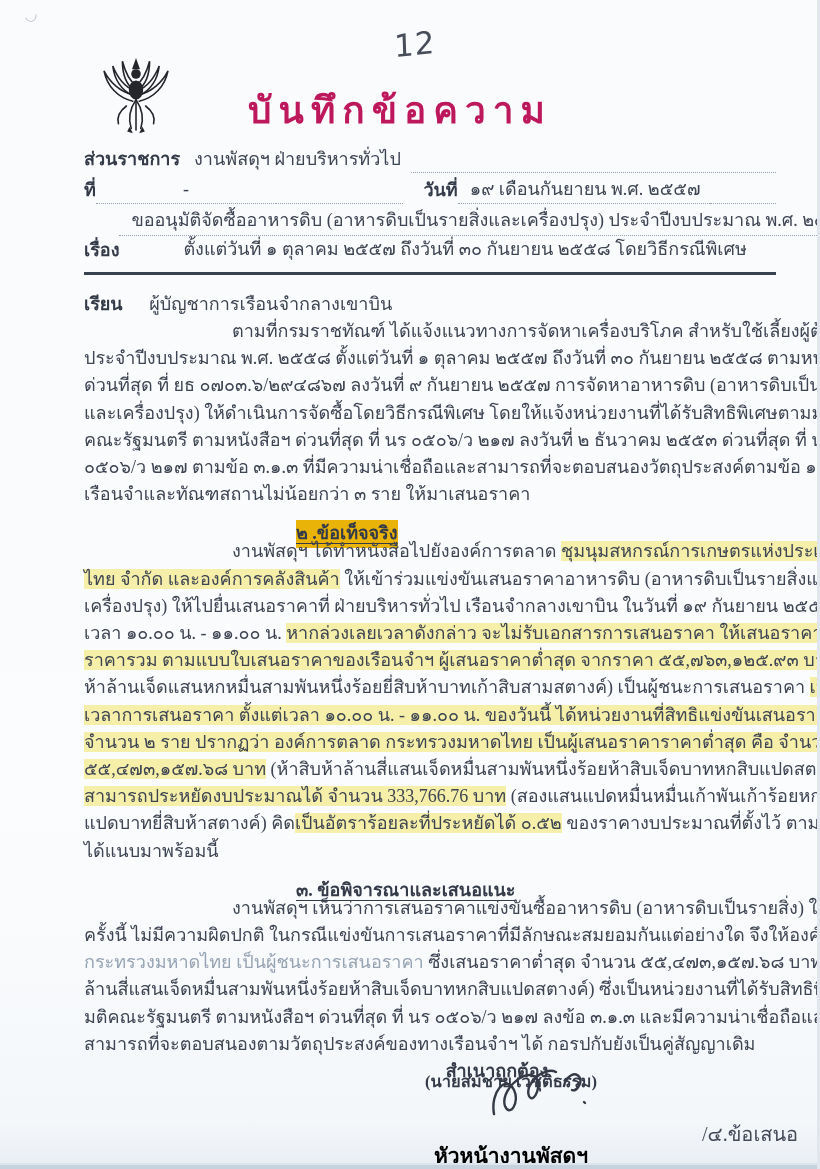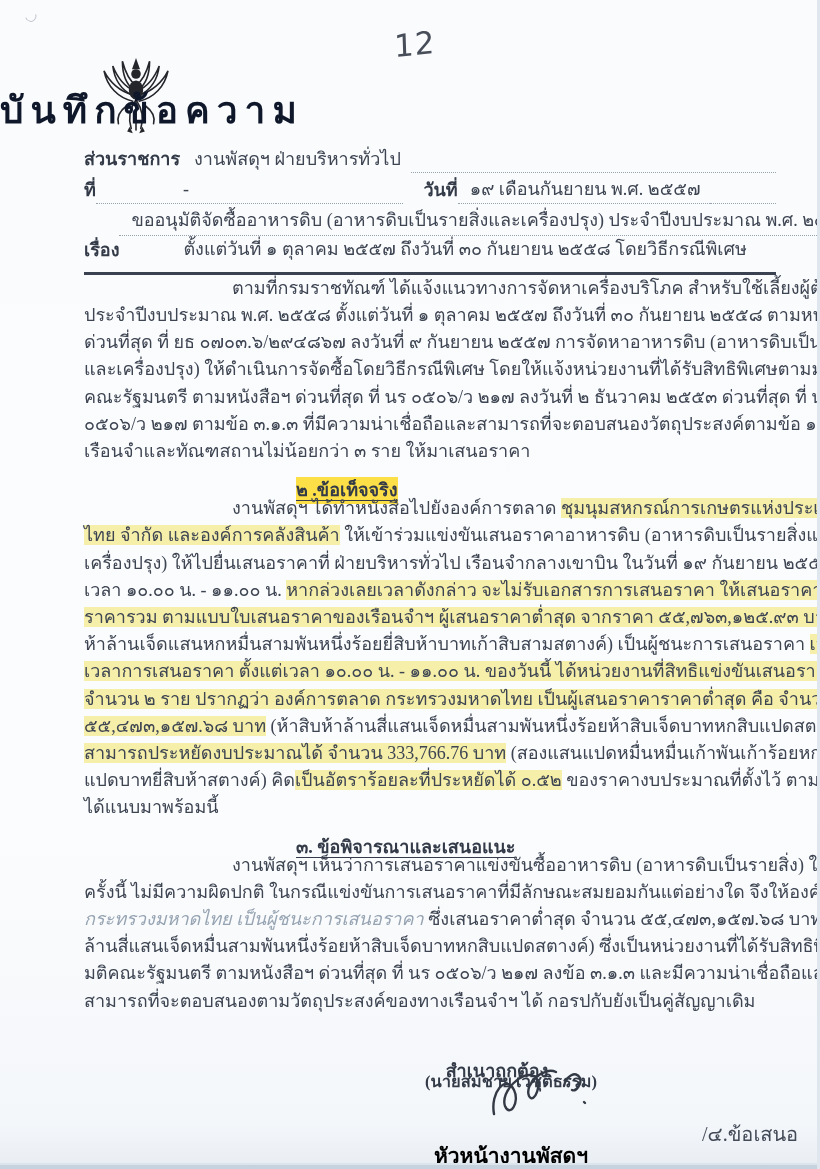--- a/index.html
+++ b/index.html
@@ -19,22 +19,22 @@
 
   .pencil-mark{position:absolute;left:24px;top:6px;color:#b7bdc7;font-size:15px;transform:rotate(-18deg);}
   .hand-number{
     position:absolute;left:394px;top:26px;
     font-family:"DejaVu Sans",sans-serif;font-size:31px;color:#474d59;
     transform:rotate(-6deg) skewX(-4deg);letter-spacing:1px;
   }
   .emblem{position:absolute;left:88px;top:50px;width:96px;height:96px;}
 
   .doc-title{
-    position:absolute;left:0;right:20px;top:80px;
-    font-size:37px;font-weight:bold;color:#0f172a;letter-spacing:7px;
+    position:absolute;left:0;right:20px;top:80px;text-align:center;
+    font-size:37px;font-weight:bold;color:#be185d;letter-spacing:7px;
   }
 
   .content{position:absolute;left:84px;top:146px;width:692px;font-size:18px;line-height:27.2px;}
 
   .frow{display:flex;align-items:flex-end;margin-bottom:3px;}
   .flabel{font-weight:bold;color:#333a48;white-space:nowrap;}
   .fval{white-space:nowrap;padding:0 10px 0 14px;}
   .dotfill{flex:1 1 auto;border-bottom:1.6px dotted #97a2b0;height:22px;}
   .dotval{border-bottom:1.6px dotted #97a2b0;padding-left:12px;}
   .no-blank{width:180px;text-align:center;border-bottom:1.6px dotted #97a2b0;}
@@ -44,22 +44,22 @@
 
   .divider{border:none;border-top:3px solid #3a4150;margin:8px 0 0 0;}
 
   .salutation{margin-top:16px;}
   .salutation .flabel{margin-right:22px;}
 
   .sec-head{margin:12px 0 0 212px;display:inline-block;font-weight:bold;color:#333a48;
     text-decoration:underline;text-underline-offset:4px;}
   .sec-head-wrap{height:30px;}
   .hl{background:#f6efa9;}
-  .hl2{background:#fde047;text-align:center;}
-  .fade{color:#96a3b2;font-style:italic;}
+  .hl2{background:#eab308;text-align:center;}
+  .fade{color:#96a3b2;}
   .tline{white-space:nowrap;}
   .tline.indent{text-indent:148px;}
 
   .certify{position:absolute;left:412px;top:1056px;width:170px;text-align:center;
     font-weight:bold;font-size:18px;color:#353c49;}
   .sig-svg{position:absolute;left:488px;top:1062px;}
   .sig-name{position:absolute;left:386px;top:1068px;width:250px;text-align:center;
     font-weight:bold;font-size:16.5px;color:#343b48;}
   .sig-title{position:absolute;left:386px;top:1139px;width:250px;text-align:center;
     font-weight:bold;font-size:21px;color:#000000;}
@@ -122,20 +122,24 @@
       <div class="subj-line1">
         <span class="fval dotval">ขออนุมัติจัดซื้ออาหารดิบ (อาหารดิบเป็นรายสิ่งและเครื่องปรุง) ประจำปีงบประมาณ  พ.ศ. ๒๕๕๘</span>
         <span class="dotfill"></span>
       </div>
       <div class="subj-line2">ตั้งแต่วันที่ ๑ ตุลาคม ๒๕๕๗ ถึงวันที่ ๓๐ กันยายน ๒๕๕๘ โดยวิธีกรณีพิเศษ</div>
     </div>
   </div>
 
   <hr class="divider">
 
+  <div class="salutation">
+    <span class="flabel">เรียน</span>
+    <span>ผู้บัญชาการเรือนจำกลางเขาบิน</span>
+  </div>
 
   <div>
       <div class="tline indent"><span>ตามที่กรมราชทัณฑ์ ได้แจ้งแนวทางการจัดหาเครื่องบริโภค สำหรับใช้เลี้ยงผู้ต้องขัง</span></div>
       <div class="tline"><span>ประจำปีงบประมาณ พ.ศ. ๒๕๕๘ ตั้งแต่วันที่ ๑ ตุลาคม ๒๕๕๗ ถึงวันที่ ๓๐ กันยายน ๒๕๕๘ ตามหนังสือฯ</span></div>
       <div class="tline"><span>ด่วนที่สุด ที่ ยธ ๐๗๐๓.๖/๒๙๔๘๖๗ ลงวันที่ ๙ กันยายน ๒๕๕๗  การจัดหาอาหารดิบ (อาหารดิบเป็นรายสิ่ง</span></div>
       <div class="tline"><span>และเครื่องปรุง) ให้ดำเนินการจัดซื้อโดยวิธีกรณีพิเศษ โดยให้แจ้งหน่วยงานที่ได้รับสิทธิพิเศษตามมติ</span></div>
       <div class="tline"><span>คณะรัฐมนตรี ตามหนังสือฯ ด่วนที่สุด ที่ นร ๐๕๐๖/ว ๒๑๗ ลงวันที่ ๒ ธันวาคม ๒๕๕๓  ด่วนที่สุด ที่ นร</span></div>
       <div class="tline"><span>๐๕๐๖/ว ๒๑๗ ตามข้อ ๓.๑.๓ ที่มีความน่าเชื่อถือและสามารถที่จะตอบสนองวัตถุประสงค์ตามข้อ ๑ ของ</span></div>
       <div class="tline"><span>เรือนจำและทัณฑสถานไม่น้อยกว่า ๓ ราย ให้มาเสนอราคา</span></div>
     </div>

